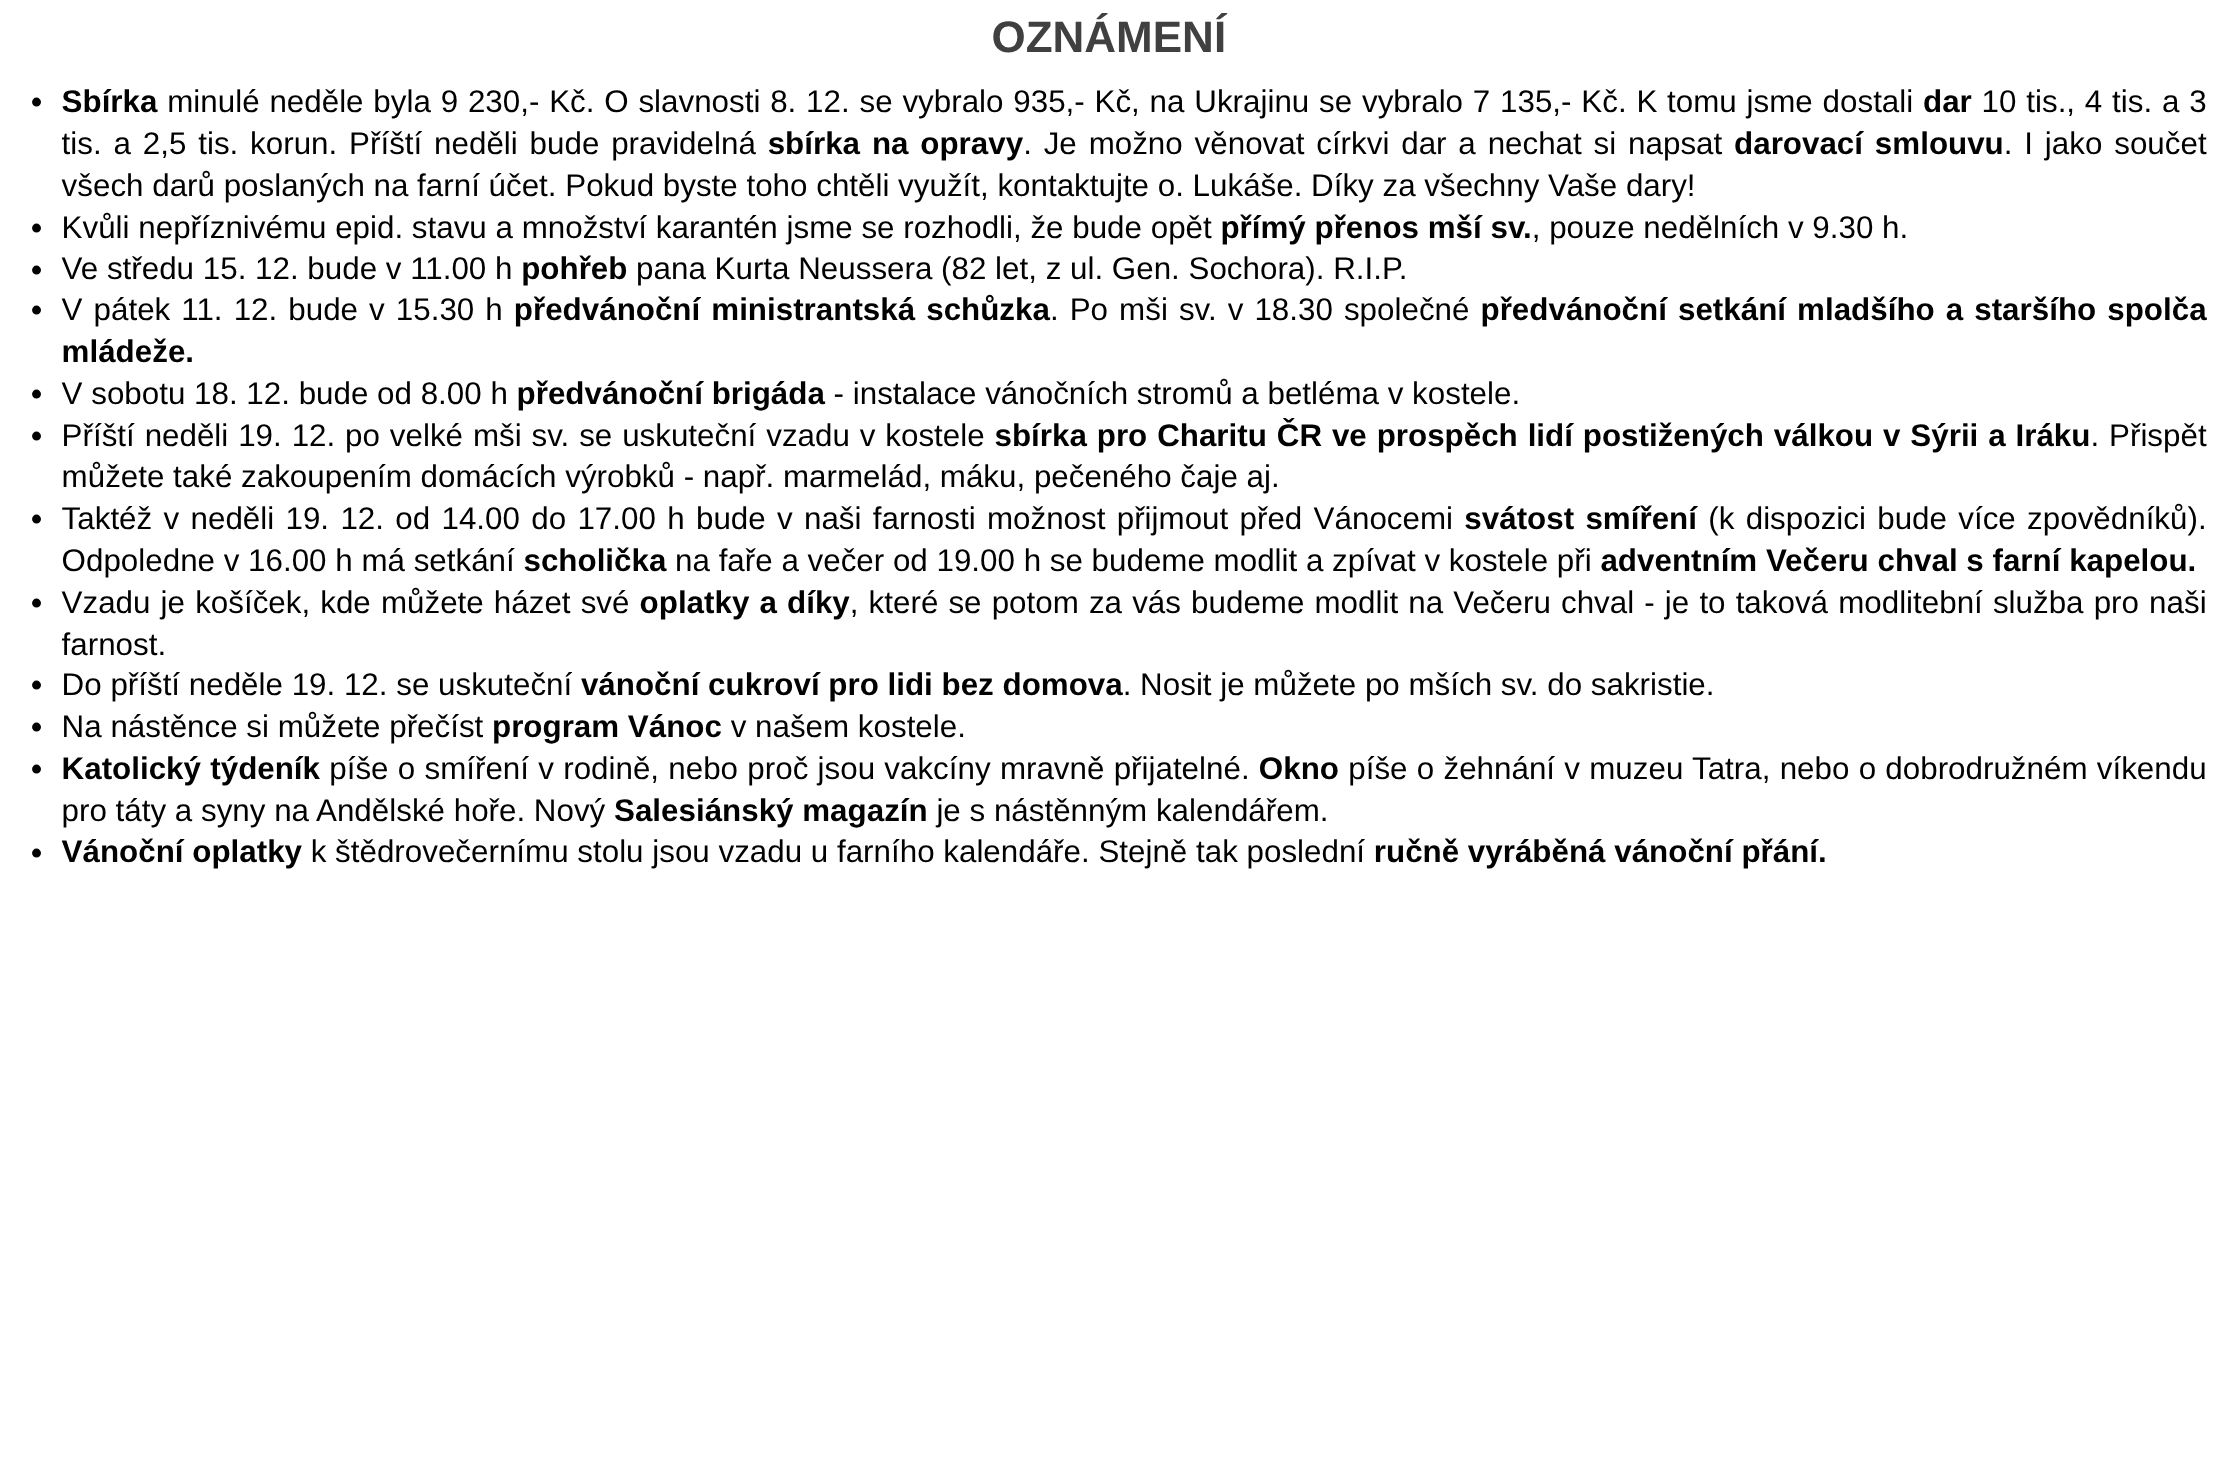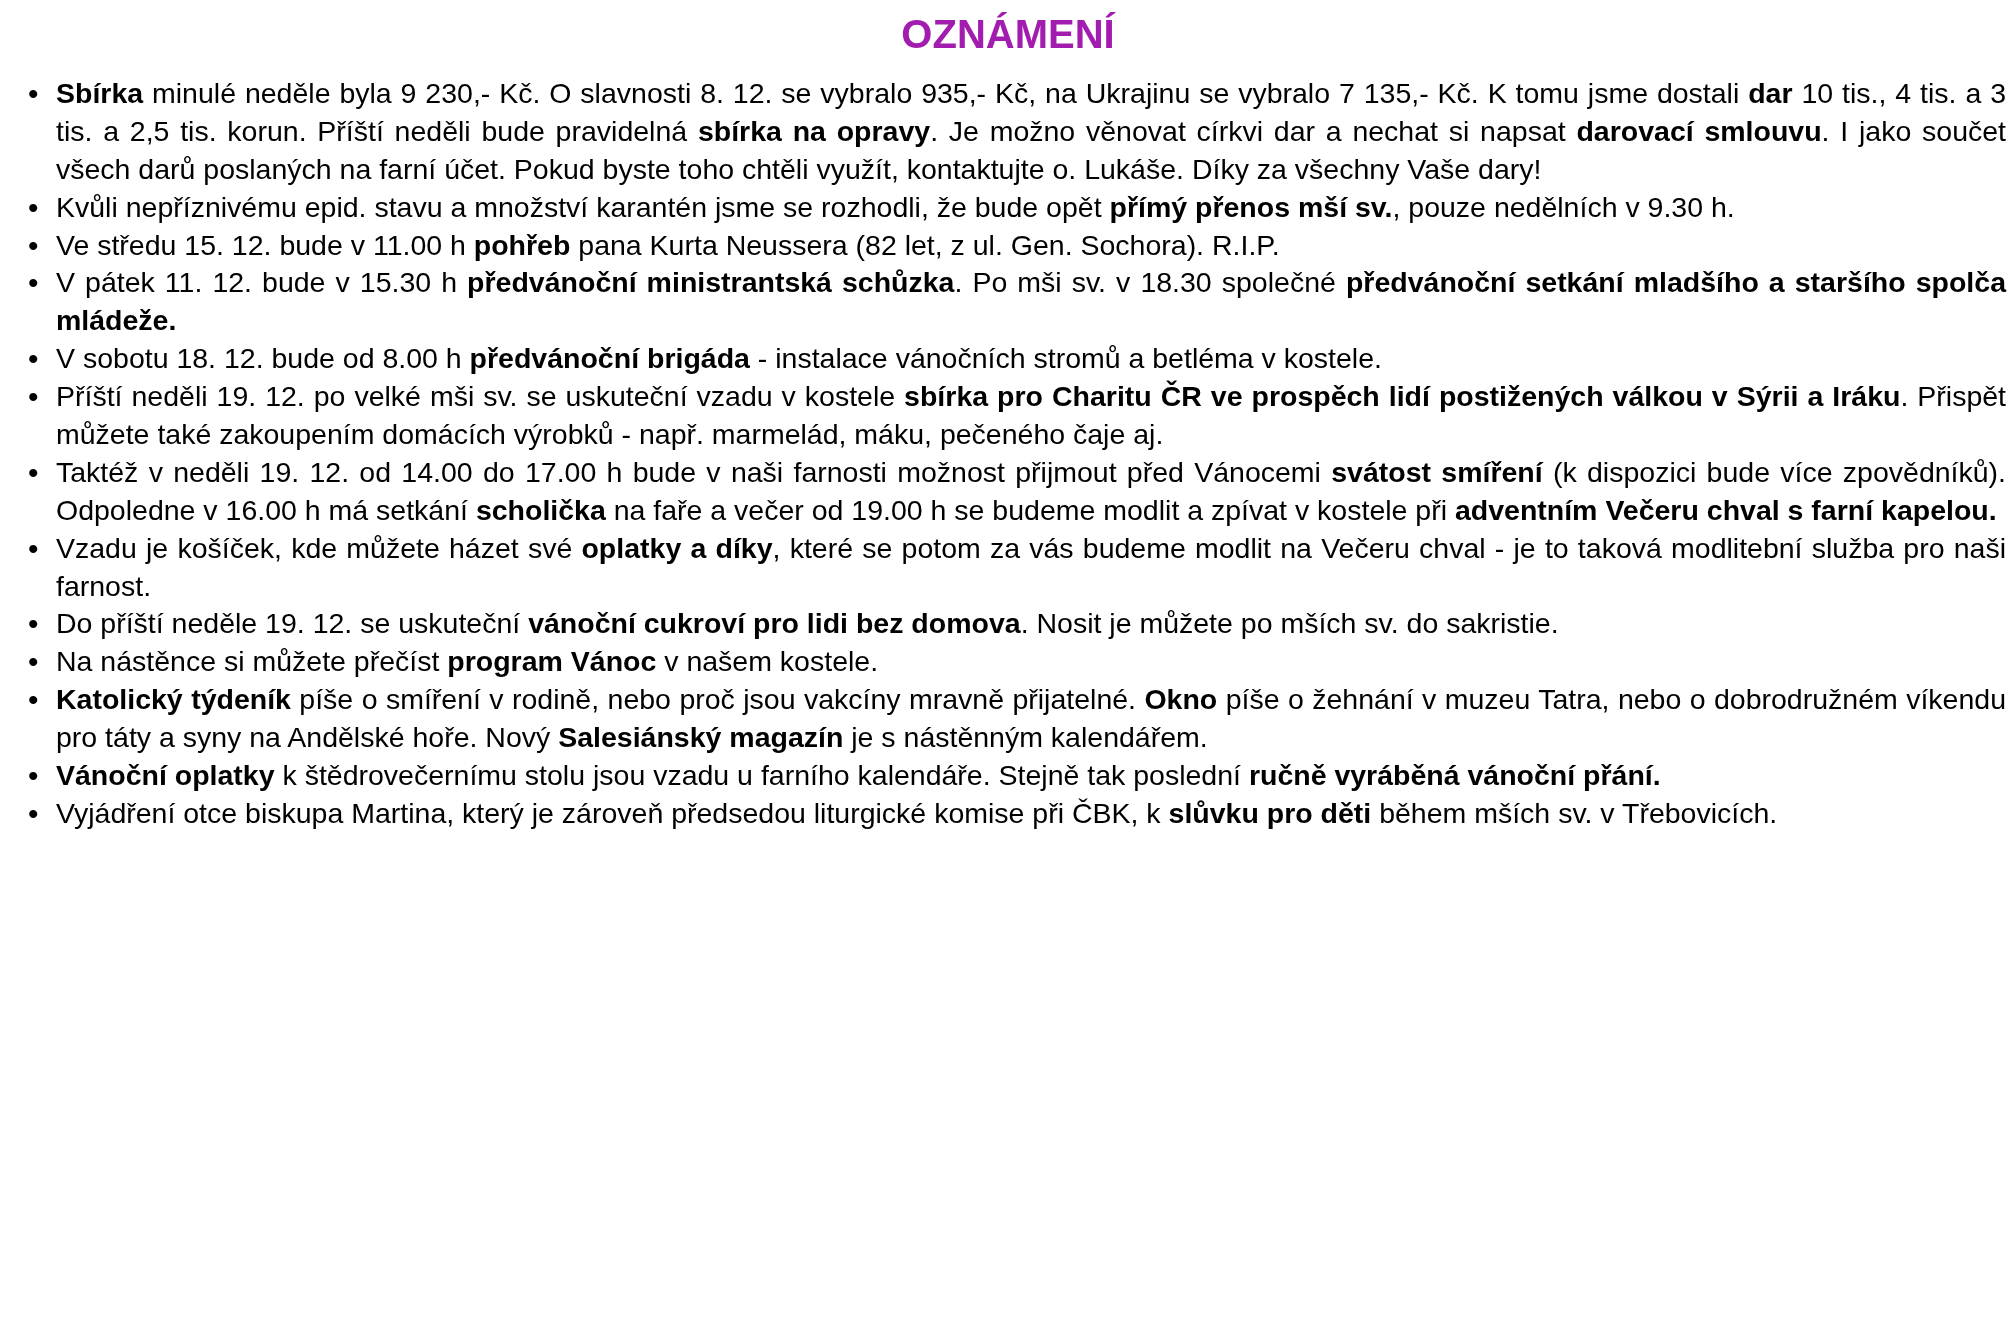--- a/index.html
+++ b/index.html
@@ -20,21 +20,21 @@
     width: 2016px;
     height: 1332px;
     padding: 8px 10px 0 10px;
   }
   h1.title {
     margin: 4px 0 18px 0;
     text-align: center;
     font-size: 40px;
     font-weight: 700;
     letter-spacing: 0px;
-    color: #a21caf;
+    color: #404040;
   }
   ul.announcements {
     margin: 0;
     padding: 0 0 0 46px;
     list-style: none;
     font-size: 28.5px;
     line-height: 1.33;
   }
   ul.announcements li {
     position: relative;
@@ -66,15 +66,14 @@
       <li><span class="seg-normal">Ve středu 15. 12. bude v 11.00 h </span><span class="seg-bold">pohřeb</span><span class="seg-normal"> pana Kurta Neussera (82 let, z ul. Gen. Sochora). R.I.P.</span></li>
       <li><span class="seg-normal">V pátek 11. 12. bude v 15.30 h </span><span class="seg-bold">předvánoční ministrantská schůzka</span><span class="seg-normal">. Po mši sv. v 18.30 společné </span><span class="seg-bold">předvánoční setkání mladšího a staršího spolča mládeže.</span></li>
       <li><span class="seg-normal">V sobotu 18. 12. bude od 8.00 h </span><span class="seg-bold">předvánoční brigáda</span><span class="seg-normal"> - instalace vánočních stromů a betléma v kostele.</span></li>
       <li><span class="seg-normal">Příští neděli 19. 12. po velké mši sv. se uskuteční vzadu v kostele </span><span class="seg-bold">sbírka pro Charitu ČR ve prospěch lidí postižených válkou v Sýrii a Iráku</span><span class="seg-normal">. Přispět můžete také zakoupením domácích výrobků - např. marmelád, máku, pečeného čaje aj.</span></li>
       <li><span class="seg-normal">Taktéž v neděli 19. 12. od 14.00 do 17.00 h bude v naši farnosti možnost přijmout před Vánocemi </span><span class="seg-bold">svátost smíření</span><span class="seg-normal"> (k dispozici bude více zpovědníků). Odpoledne v 16.00 h má setkání </span><span class="seg-bold">scholička</span><span class="seg-normal"> na faře a večer od 19.00 h se budeme modlit a zpívat v kostele při </span><span class="seg-bold">adventním Večeru chval s farní kapelou.</span></li>
       <li><span class="seg-normal">Vzadu je košíček, kde můžete házet své </span><span class="seg-bold">oplatky a díky</span><span class="seg-normal">, které se potom za vás budeme modlit na Večeru chval - je to taková modlitební služba pro naši farnost.</span></li>
       <li><span class="seg-normal">Do příští neděle 19. 12. se uskuteční </span><span class="seg-bold">vánoční cukroví pro lidi bez domova</span><span class="seg-normal">. Nosit je můžete po mších sv. do sakristie.</span></li>
       <li><span class="seg-normal">Na nástěnce si můžete přečíst </span><span class="seg-bold">program Vánoc</span><span class="seg-normal"> v našem kostele.</span></li>
       <li><span class="seg-bold">Katolický týdeník</span><span class="seg-normal"> píše o smíření v rodině, nebo proč jsou vakcíny mravně přijatelné. </span><span class="seg-bold">Okno</span><span class="seg-normal"> píše o žehnání v muzeu Tatra, nebo o dobrodružném víkendu pro táty a syny na Andělské hoře. Nový </span><span class="seg-bold">Salesiánský magazín</span><span class="seg-normal"> je s nástěnným kalendářem.</span></li>
       <li><span class="seg-bold">Vánoční oplatky</span><span class="seg-normal"> k štědrovečernímu stolu jsou vzadu u farního kalendáře. Stejně tak poslední </span><span class="seg-bold">ručně vyráběná vánoční přání.</span></li>
-      <li><span class="seg-normal">Vyjádření otce biskupa Martina, který je zároveň předsedou liturgické komise při ČBK, k </span><span class="seg-bold">slůvku pro děti</span><span class="seg-normal"> během mších sv. v Třebovicích.</span></li>
     </ul>
 </div>
 
 </body></html>

